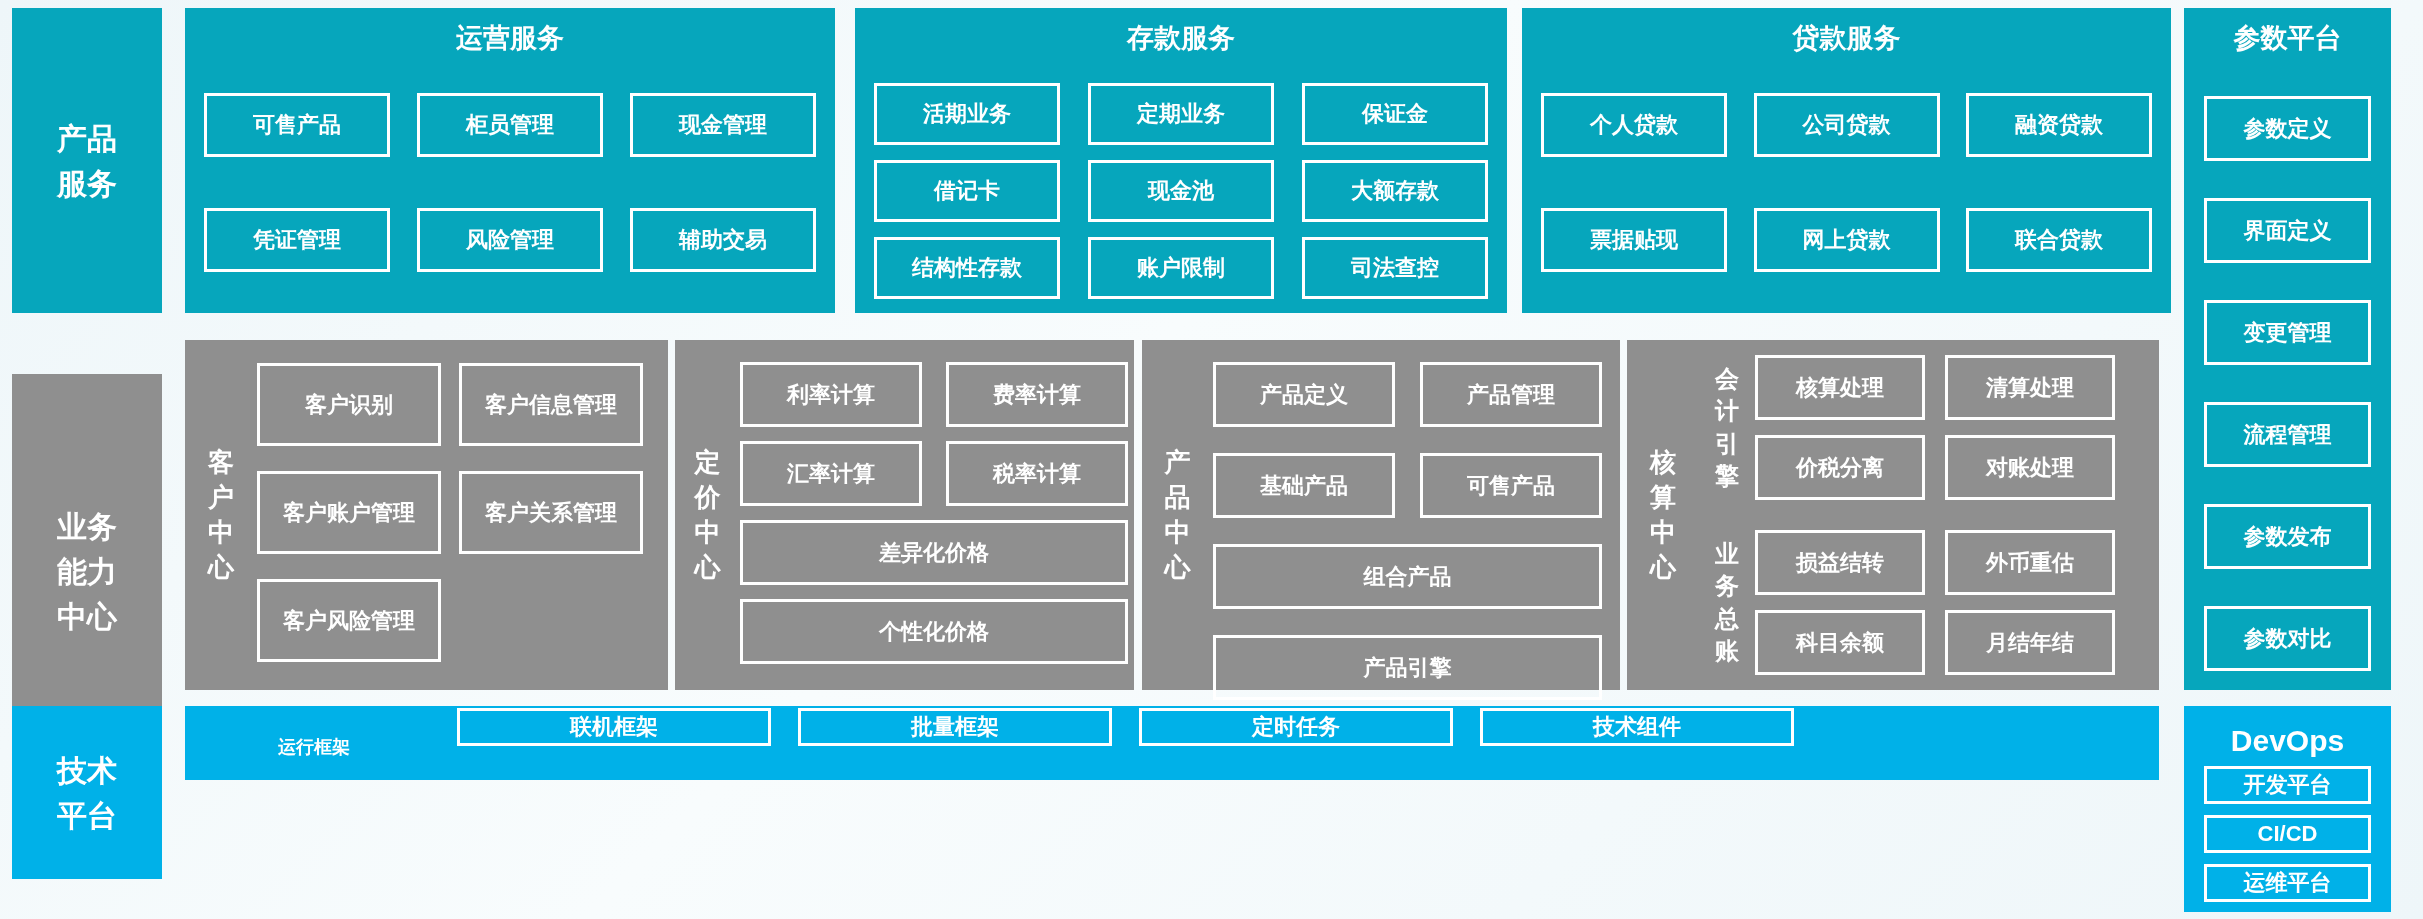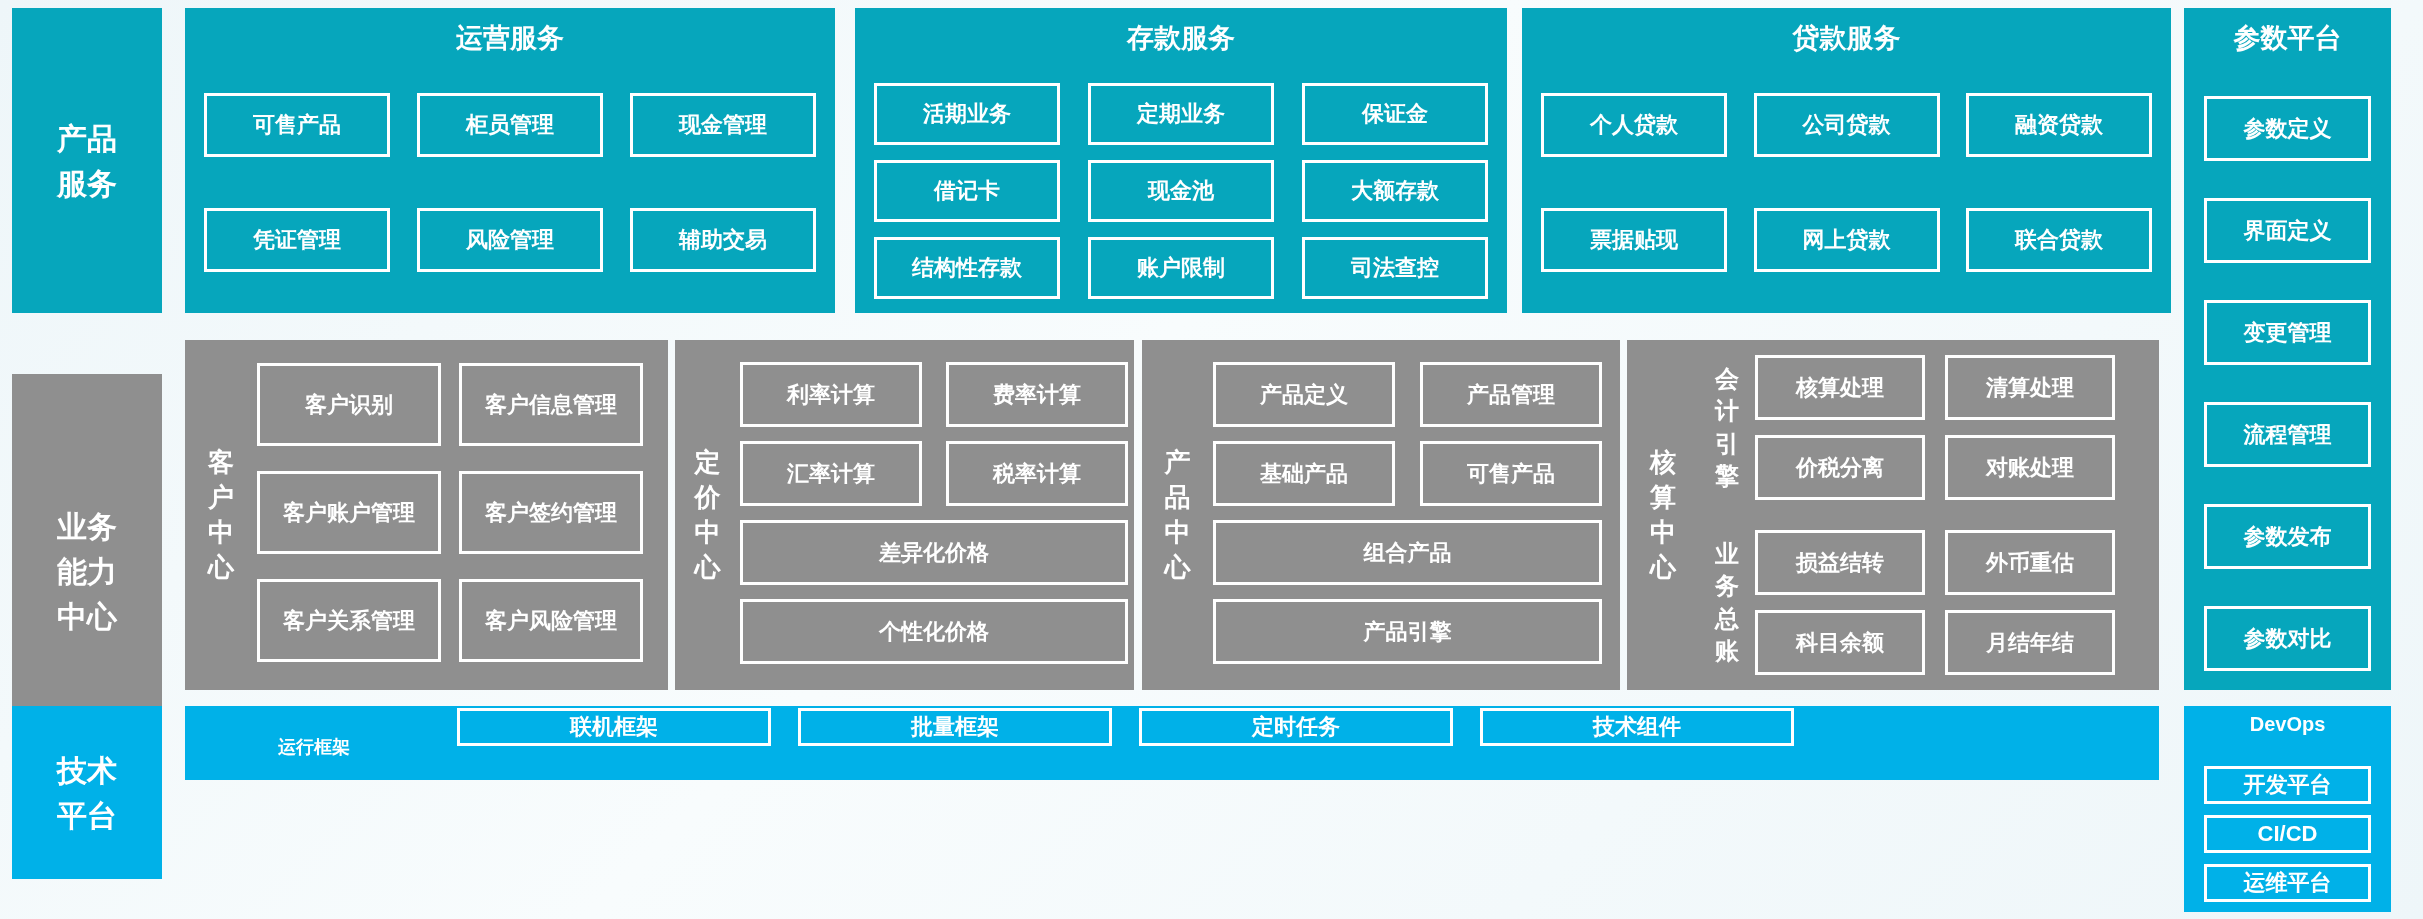--- a/index.html
+++ b/index.html
@@ -65,21 +65,21 @@
     grid-auto-rows:83px;row-gap:25px;}
   .sec-pricing{left:675px;top:340px;width:459px;height:350px;}
   .sec-pricing .vlabel{left:0;top:0;bottom:0;width:65px;}
   .sec-pricing .grid{left:65px;width:388px;top:22px;
     grid-template-columns:repeat(2,182px);justify-content:space-between;
     grid-auto-rows:65px;row-gap:14px;}
   .sec-product{left:1142px;top:340px;width:478px;height:350px;}
   .sec-product .vlabel{left:0;top:0;bottom:0;width:71px;}
   .sec-product .grid{left:71px;width:389px;top:22px;
     grid-template-columns:repeat(2,182px);justify-content:space-between;
-    grid-auto-rows:65px;row-gap:14px;}
+    grid-auto-rows:65px;row-gap:26px;}
   .wide{grid-column:1 / -1;}
   .sec-acct{left:1627px;top:340px;width:532px;height:350px;}
   .sec-acct .vlabel-main{left:0;top:0;bottom:0;width:72px;}
   .sec-acct .vlabel-sub1{left:78px;top:15px;width:44px;height:145px;font-size:24px;}
   .sec-acct .vlabel-sub2{left:78px;top:190px;width:44px;height:145px;font-size:24px;}
   .acct-grid1{left:128px;top:15px;grid-template-columns:repeat(2,170px);
     column-gap:20px;grid-auto-rows:65px;row-gap:15px;}
   .acct-grid2{left:128px;top:190px;grid-template-columns:repeat(2,170px);
     column-gap:20px;grid-auto-rows:65px;row-gap:15px;}
 
@@ -91,21 +91,21 @@
   }
   .sec-runtime{left:185px;top:706px;width:1974px;height:74px;}
   .sec-runtime .boxes{position:absolute;left:272px;top:2px;display:flex;gap:27px;}
   .sec-runtime .box{width:314px;height:38px;}
   .sec-dist{left:185px;top:796px;width:1974px;height:116px;}
   .registry-box{position:absolute;left:272px;top:18px;width:314px;height:80px;}
   .dist-grid{left:612px;top:18px;
     grid-template-columns:repeat(4,314px);column-gap:30px;
     grid-auto-rows:38px;row-gap:10px;}
   .sec-devops{left:2184px;top:706px;width:207px;height:206px;}
-  .sec-devops .sec-title{top:7px;font-size:20px;}
+  .sec-devops .sec-title{top:18px;font-size:30px;}
   .sec-devops .grid{left:20px;right:20px;top:60px;
     grid-template-columns:1fr;grid-auto-rows:38px;row-gap:11px;}
 
   .rail-product{left:12px;top:8px;width:150px;height:305px;}
   .rail-bizcap{left:12px;top:340px;width:150px;height:394px;margin-top:34px;}
   .rail-tech{left:12px;top:706px;width:150px;height:173px;}
 </style>
 </head>
 <body>
 
@@ -172,21 +172,20 @@
 
   <div class="panel gray sec-customer">
     <div class="vlabel">客
 户
 中
 心</div>
     <div class="grid">
       <div class="box">客户识别</div>
       <div class="box">客户信息管理</div>
       <div class="box">客户账户管理</div>
-      <div class="box">客户签约管理</div>
       <div class="box">客户关系管理</div>
       <div class="box">客户风险管理</div>
     </div>
   </div>
 
   <div class="panel gray sec-pricing">
     <div class="vlabel">定
 价
 中
 心</div>

